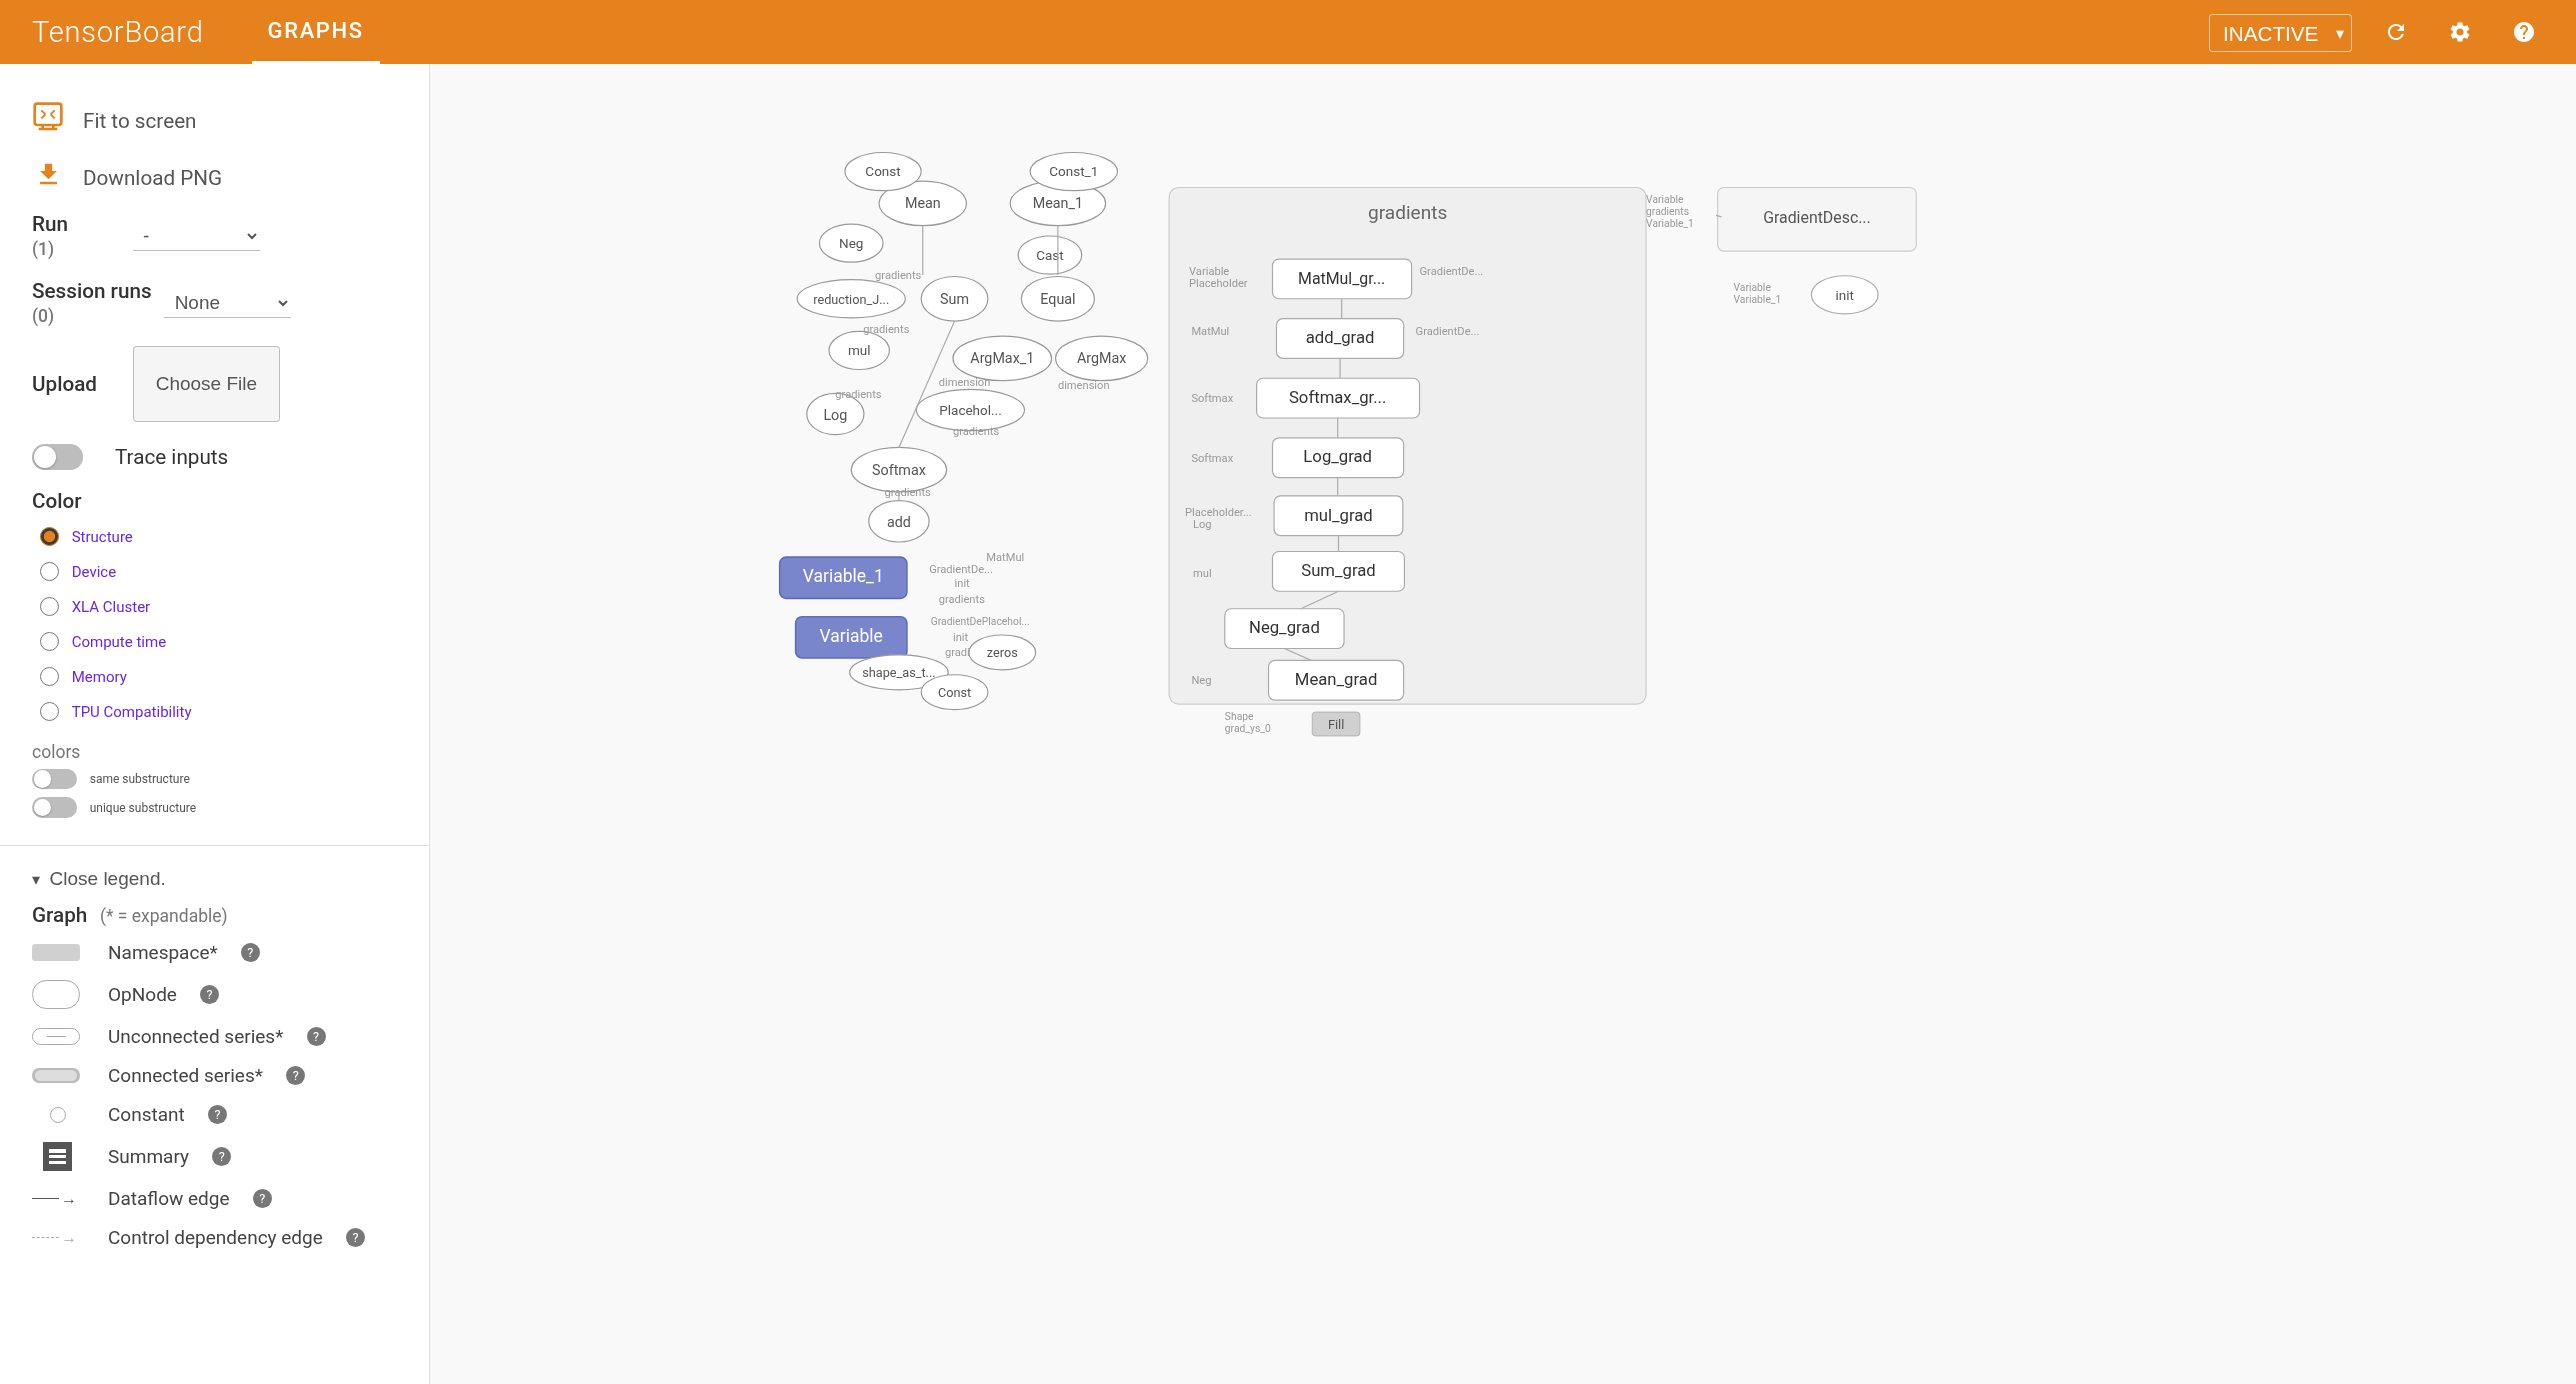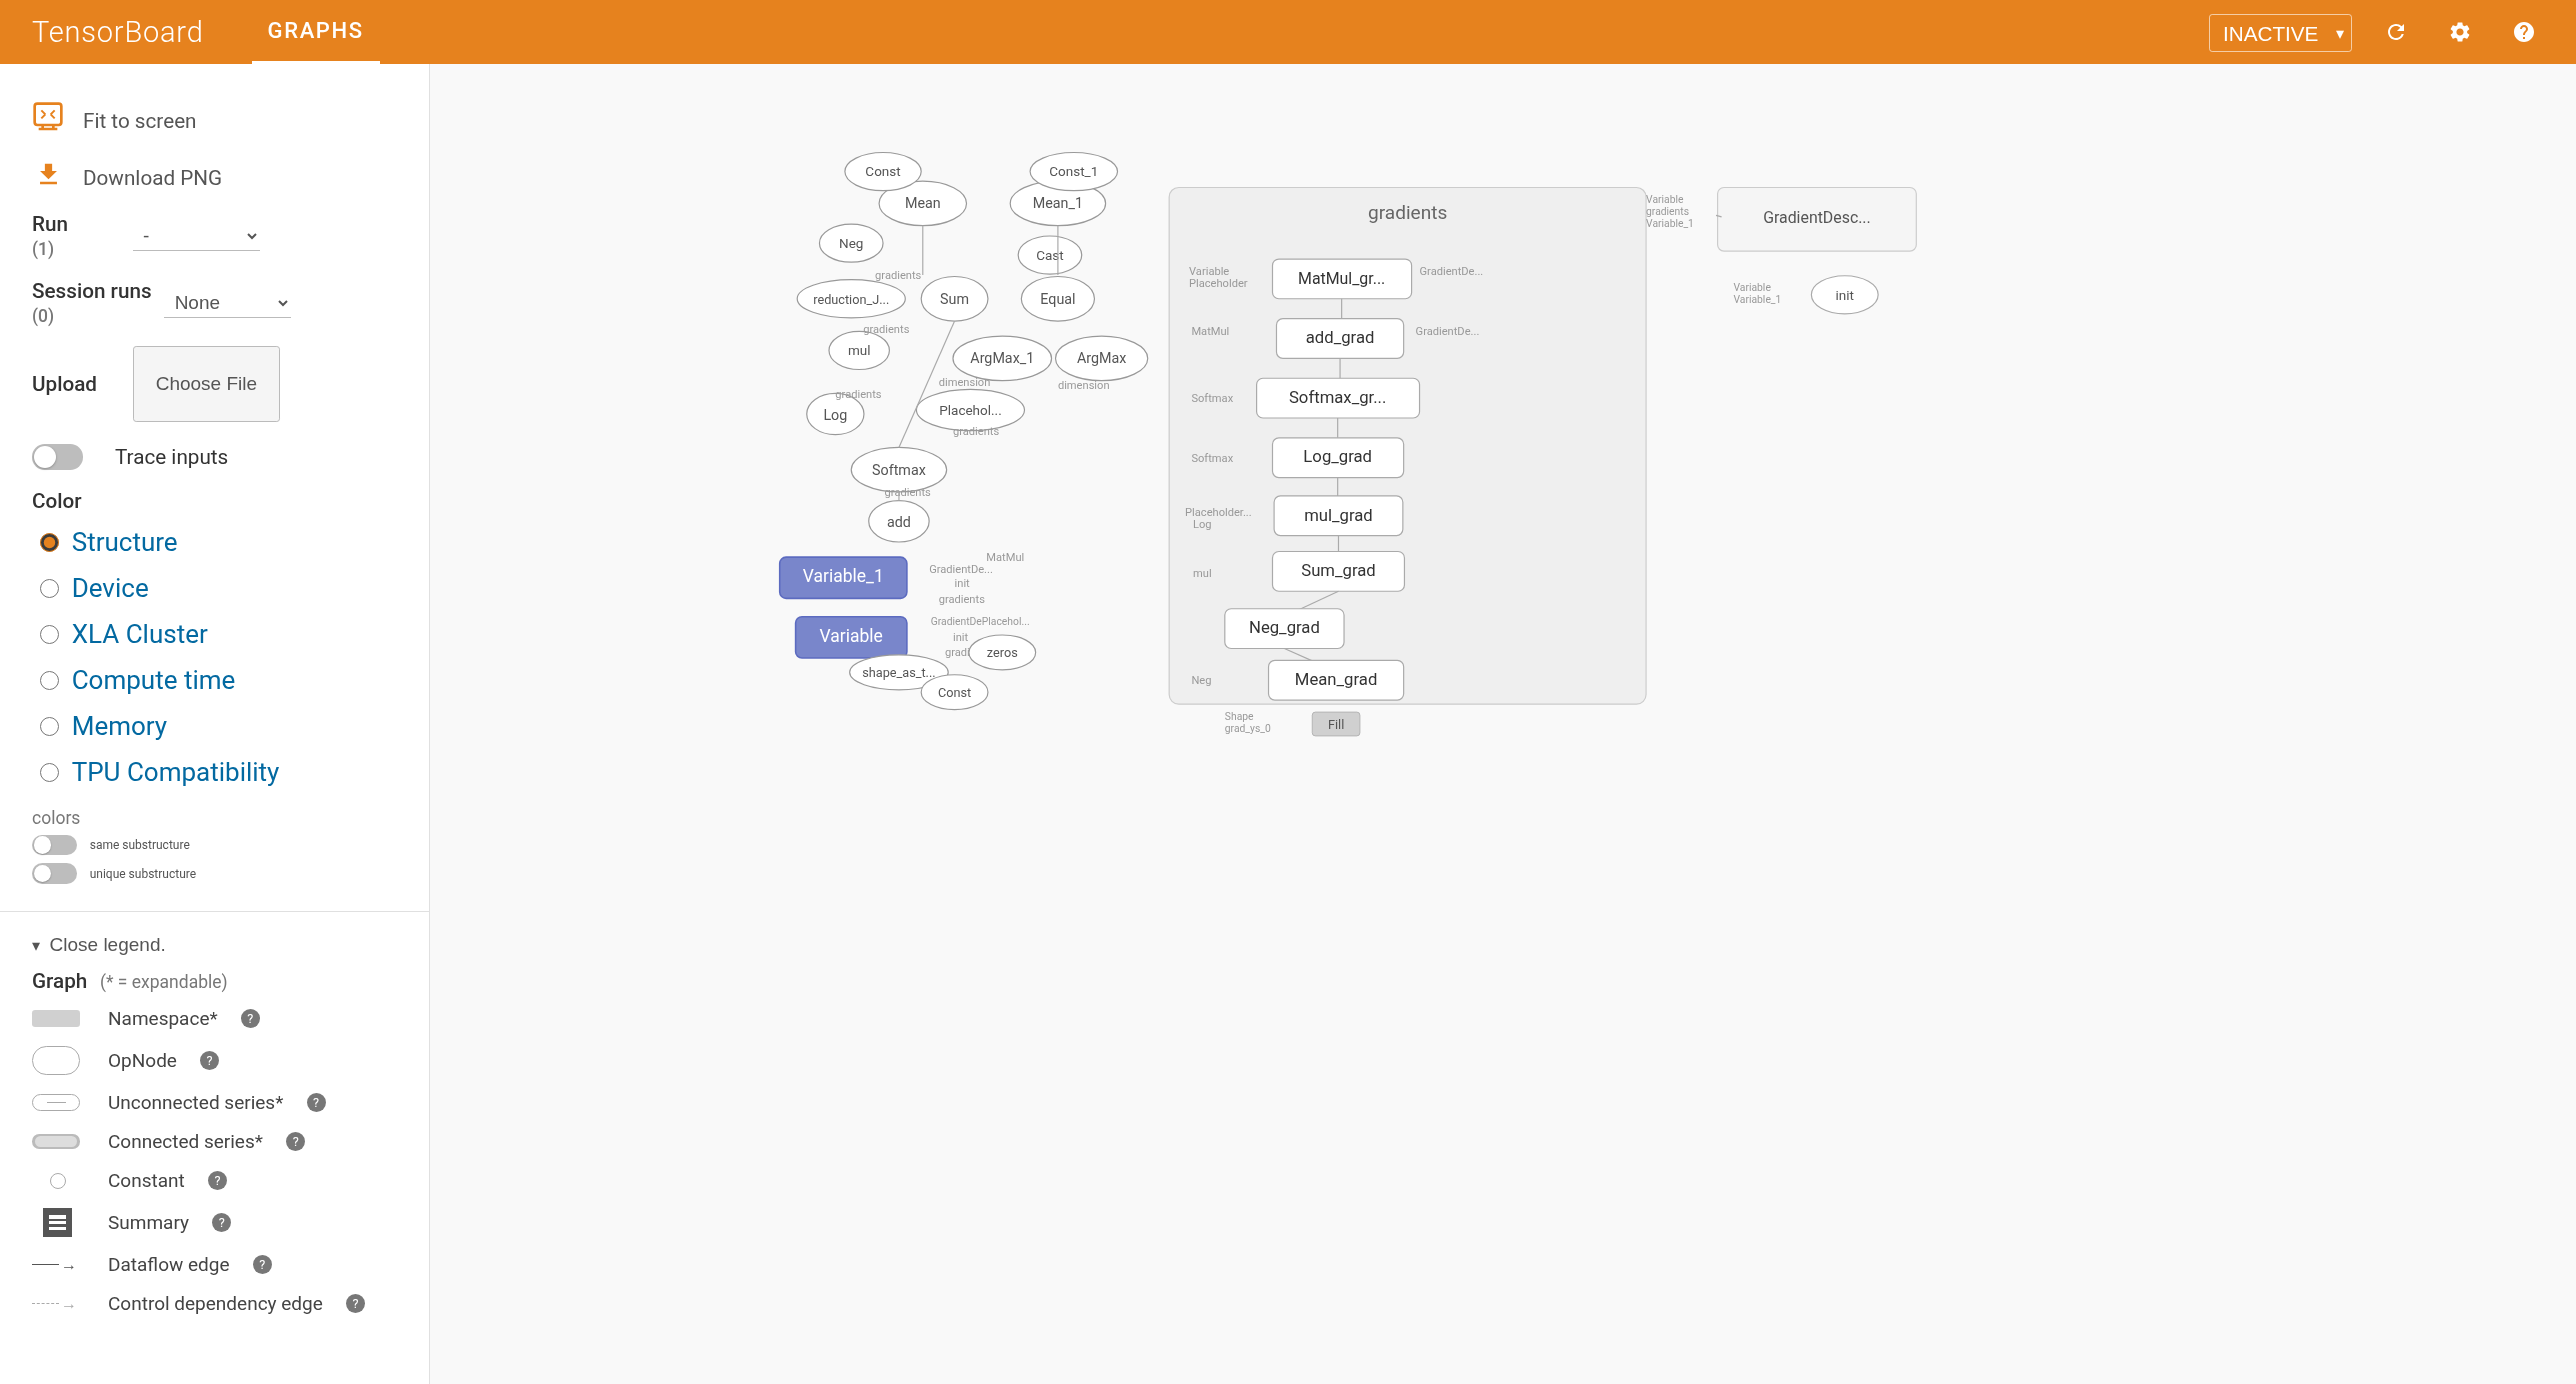--- a/index.html
+++ b/index.html
@@ -200,22 +200,22 @@
       padding: 8px 0;
       padding-left: 8px;
     }
     .radio-input {
       width: 19px;
       height: 19px;
       cursor: pointer;
       accent-color: #e6821e;
     }
     .radio-label {
-      font-size: 26px;
-      color: #0369a1;
+      font-size: 15px;
+      color: #6d28d9;
     }
 
     
     .colors-section {
       padding: 6.4px 32px;
     }
     .colors-label {
       font-size: 17.5px;
       color: #777;
       margin-bottom: 6.4px;

